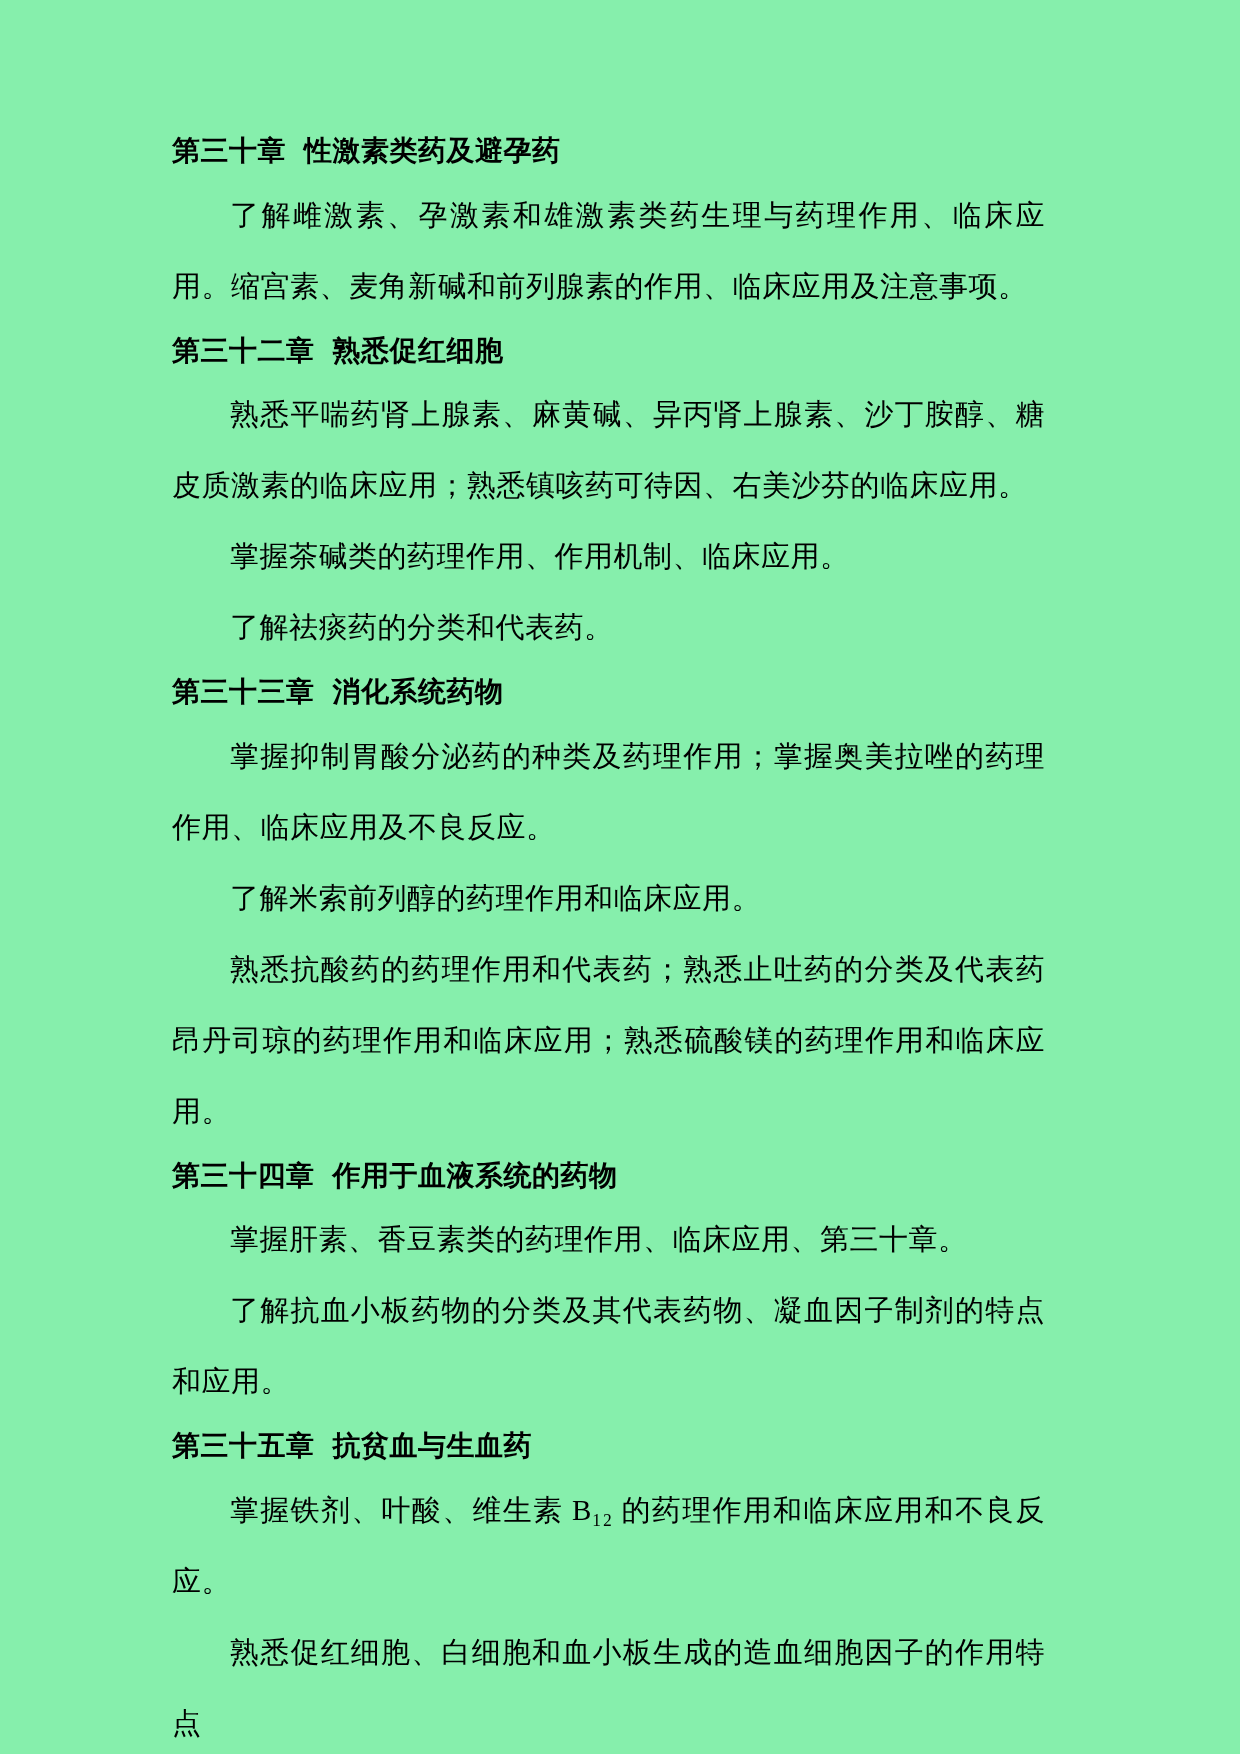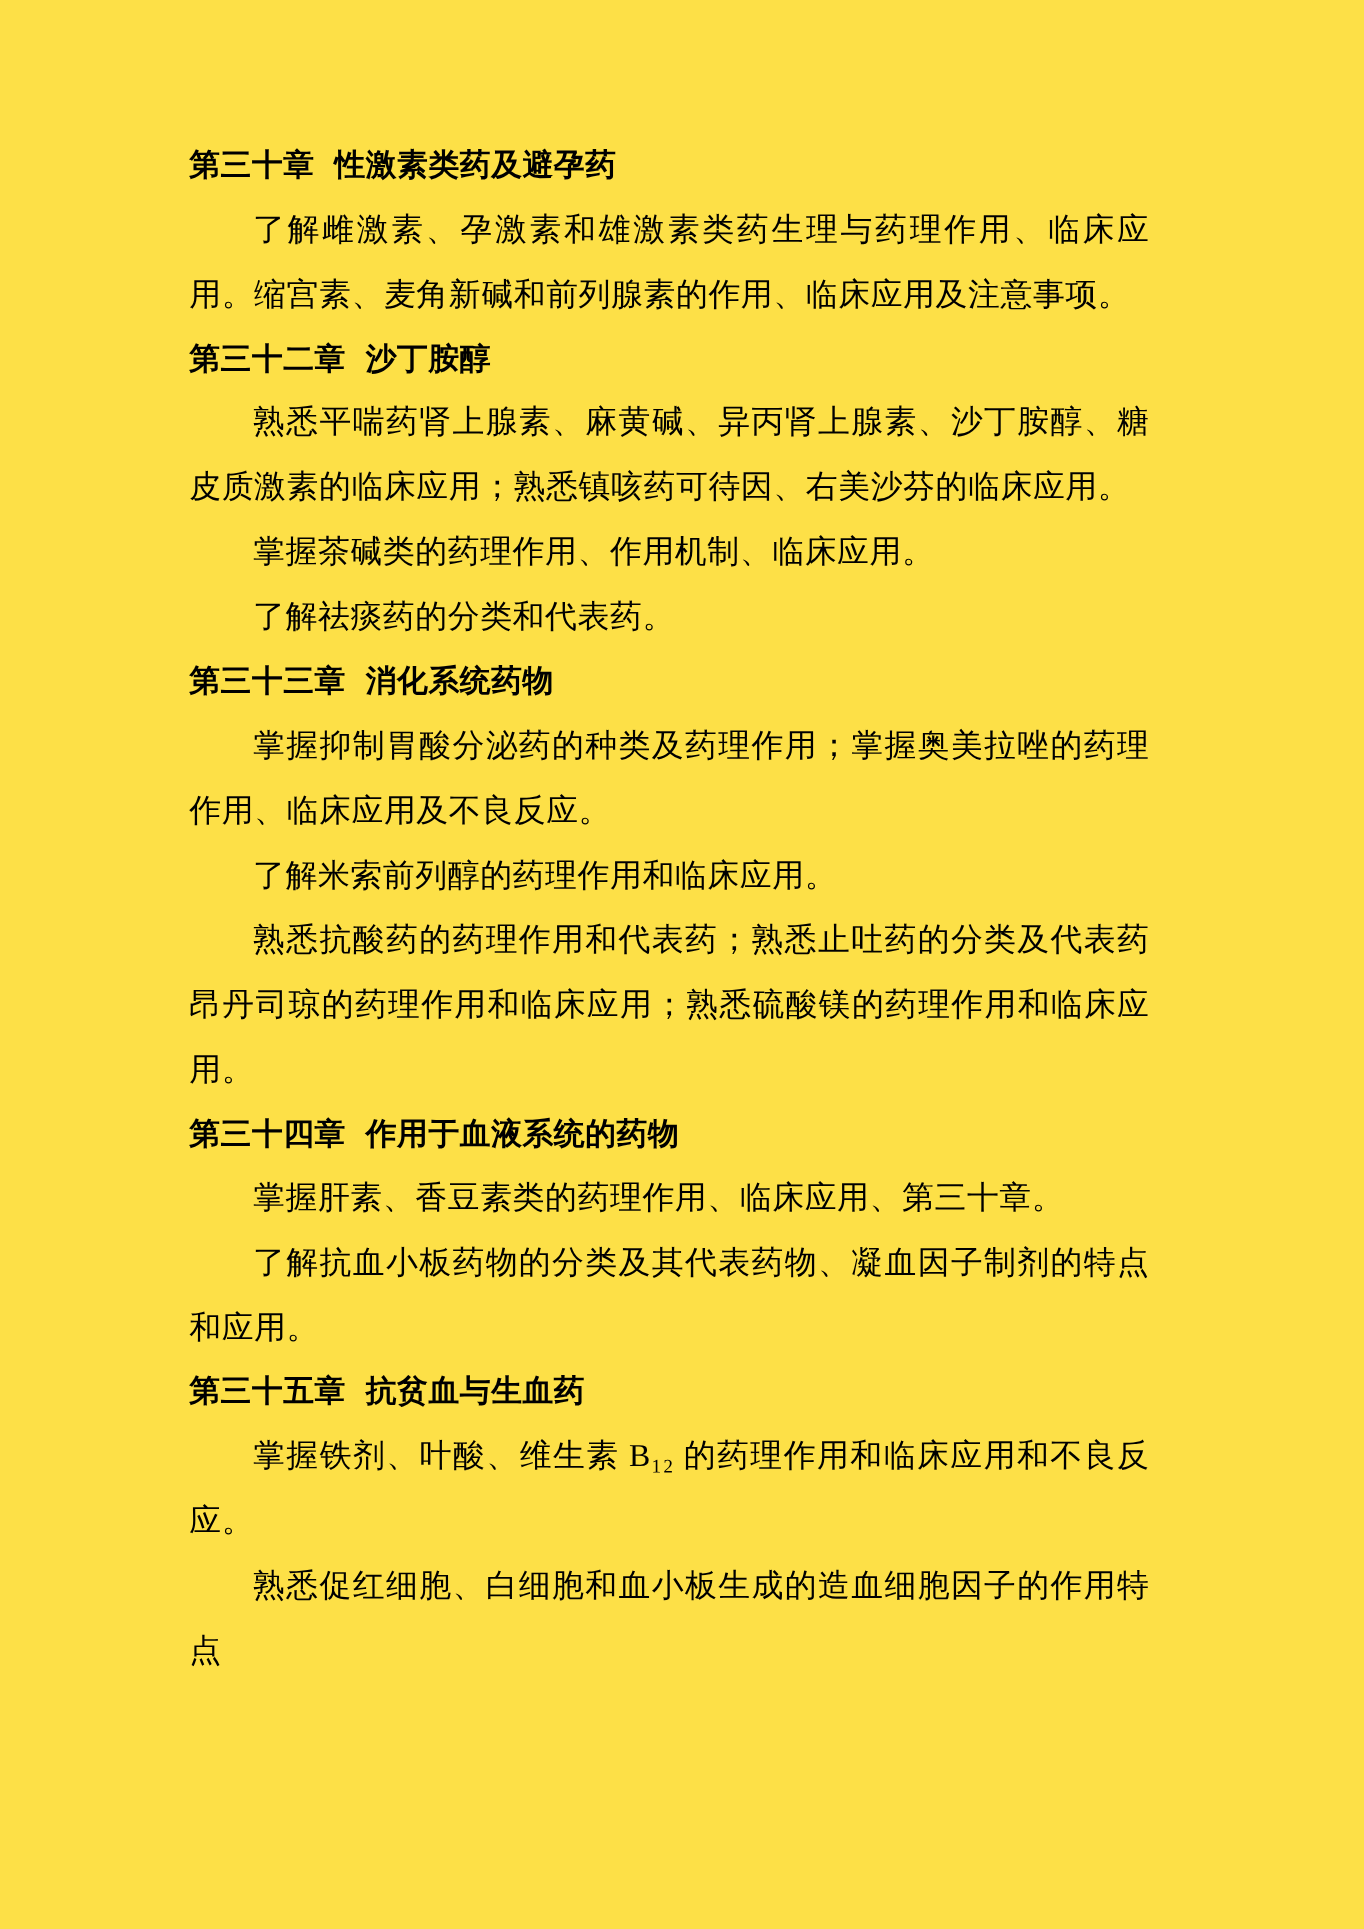--- a/index.html
+++ b/index.html
@@ -4,21 +4,21 @@
 <style>
   html, body {
     margin: 0;
     padding: 0;
     background: #ffffff;
   }
   .page {
     position: relative;
     width: 1240px;
     height: 1754px;
-    background: #fde047;
+    background: #86efac;
     box-sizing: border-box;
     padding: 122px 195px 0 172px;
     overflow: hidden;
     font-family: "Liberation Serif", "DejaVu Serif", serif;
     color: #000000;
     -webkit-font-smoothing: none;
   }
   .chapter-section {
     margin: 0;
   }
@@ -29,39 +29,39 @@
     line-height: 57.5px;
     white-space: nowrap;
     letter-spacing: 0.5px;
   }
   .chapter-title {
     margin-left: 18px;
   }
   .body-para {
     margin: 0;
     font-size: 29px;
-    line-height: 59px;
+    line-height: 71px;
     text-indent: 2em;
     text-align: justify;
     letter-spacing: 0.5px;
   }
 </style>
 </head>
 <body>
 
 <div class="page">
 
   <section class="chapter-section">
     <h2 class="chapter-heading"><span class="chapter-num">第三十章</span><span class="chapter-title">性激素类药及避孕药</span></h2>
     <p class="body-para">了解雌激素、孕激素和雄激素类药生理与药理作用、临床应用。缩宫素、麦角新碱和前列腺素的作用、临床应用及注意事项。</p>
   </section>
 
 
   <section class="chapter-section">
-    <h2 class="chapter-heading"><span class="chapter-num">第三十二章</span><span class="chapter-title">沙丁胺醇</span></h2>
+    <h2 class="chapter-heading"><span class="chapter-num">第三十二章</span><span class="chapter-title">熟悉促红细胞</span></h2>
     <p class="body-para">熟悉平喘药肾上腺素、麻黄碱、异丙肾上腺素、沙丁胺醇、糖皮质激素的临床应用；熟悉镇咳药可待因、右美沙芬的临床应用。</p>
     <p class="body-para">掌握茶碱类的药理作用、作用机制、临床应用。</p>
     <p class="body-para">了解祛痰药的分类和代表药。</p>
   </section>
 
   <section class="chapter-section">
     <h2 class="chapter-heading"><span class="chapter-num">第三十三章</span><span class="chapter-title">消化系统药物</span></h2>
     <p class="body-para">掌握抑制胃酸分泌药的种类及药理作用；掌握奥美拉唑的药理作用、临床应用及不良反应。</p>
     <p class="body-para">了解米索前列醇的药理作用和临床应用。</p>
     <p class="body-para">熟悉抗酸药的药理作用和代表药；熟悉止吐药的分类及代表药昂丹司琼的药理作用和临床应用；熟悉硫酸镁的药理作用和临床应用。</p>

